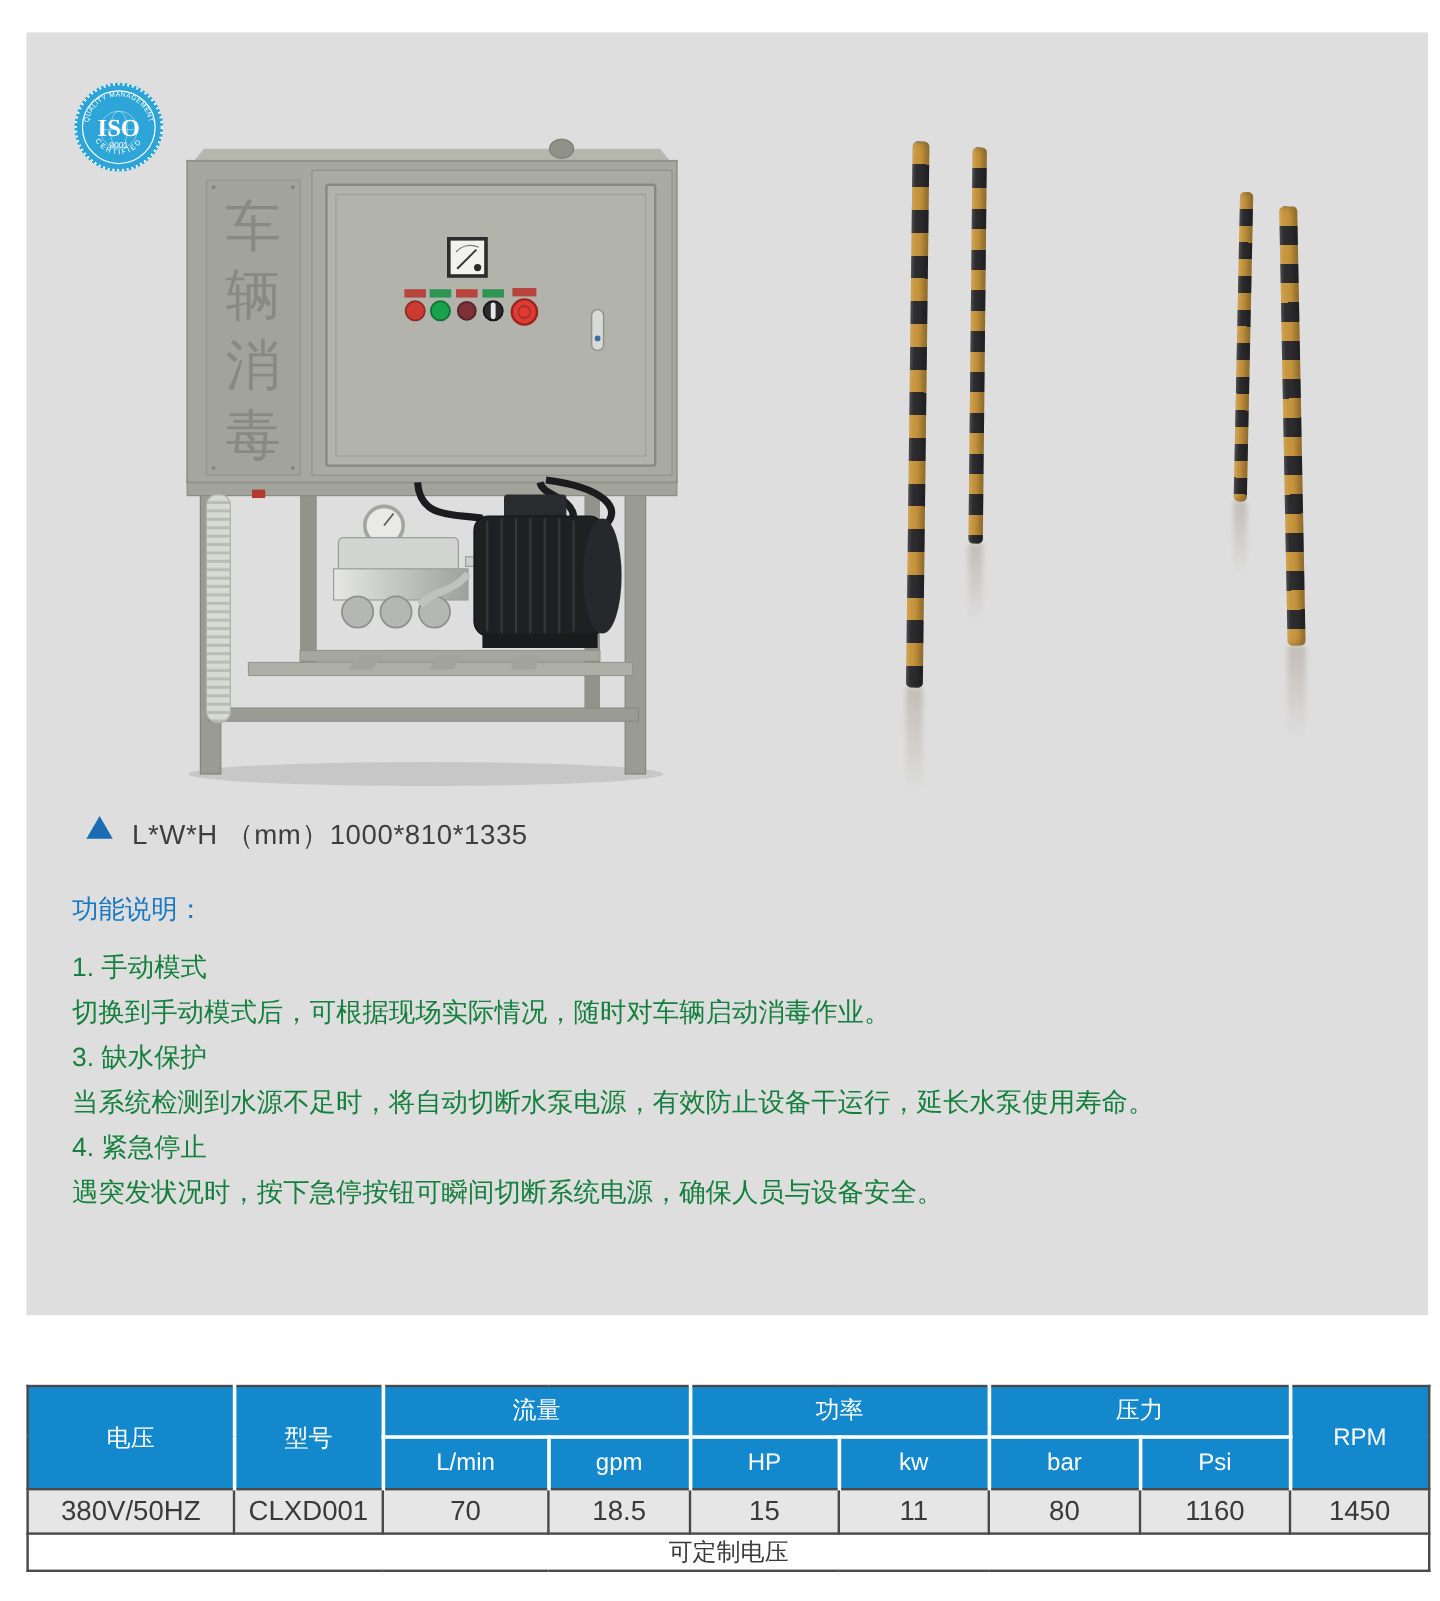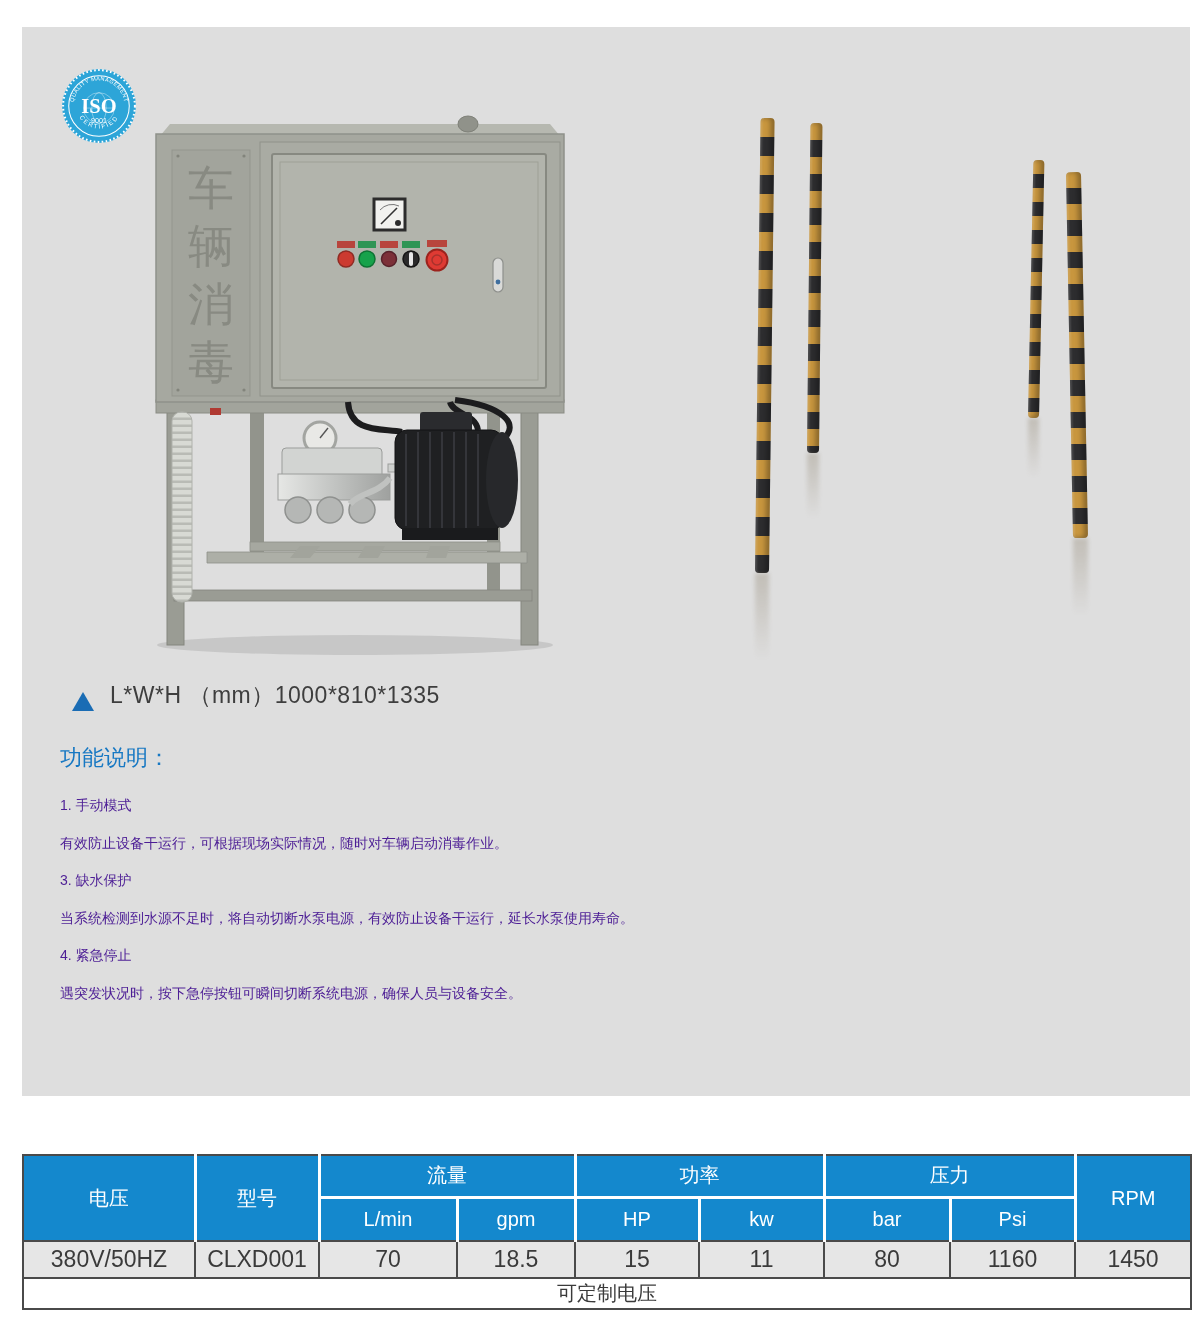--- a/index.html
+++ b/index.html
@@ -36,29 +36,29 @@
   .pr1 { left:733px; top:546px; width:14px; height:88px;
     background:linear-gradient(180deg,rgba(118,104,78,.6),rgba(160,160,160,0)); }
   .pr2 { left:785px; top:426px; width:12px; height:66px;
     background:linear-gradient(180deg,rgba(118,104,78,.6),rgba(160,160,160,0)); }
   .pr3 { left:1006px; top:391px; width:11px; height:60px;
     background:linear-gradient(180deg,rgba(118,104,78,.6),rgba(160,160,160,0)); }
   .pr4 { left:1051px; top:511px; width:15px; height:78px;
     background:linear-gradient(180deg,rgba(118,104,78,.6),rgba(160,160,160,0)); }
 
   
-  .dims-row { position:absolute; left:50px; top:653px; display:flex; align-items:flex-end; }
+  .dims-row { position:absolute; left:50px; top:653px; display:flex; align-items:flex-start; }
   .tri { width:0; height:0; border-left:11px solid transparent; border-right:11px solid transparent;
          border-bottom:19px solid #1a6cb4; margin-right:16px; }
   .dims-text { font-size:23px; color:#3e3e3e; letter-spacing:.5px; }
 
   
   .features { position:absolute; left:38px; top:716px; width:1100px; }
   .features-heading { font-size:22px; color:#1778c3; margin-bottom:14px; }
-  .feature-line { font-size:14px; color:#4c1d95; line-height:37.5px; white-space:nowrap; }
+  .feature-line { font-size:22px; color:#15803d; line-height:37.5px; white-space:nowrap; }
 
   
   table.spec { position:absolute; left:22px; top:1154px; width:1168px;
     border-collapse:collapse; table-layout:fixed; text-align:center; }
   table.spec th { background:#1488cd; color:#fff; font-weight:normal; font-size:20px;
     border:3px solid #fff; padding:0; }
   table.spec tr.h1 th { height:42px; border-top:2px solid #4a4a4a; }
   table.spec tr.h1 th:first-child { border-left:2px solid #4a4a4a; }
   table.spec tr.h1 th:last-child  { border-right:2px solid #4a4a4a; }
   table.spec tr.h1 th[rowspan]    { border-bottom:2px solid #4a4a4a; }
@@ -222,21 +222,21 @@
     <div class="pole-reflection pr4"></div>
 
     <div class="dims-row">
       <span class="tri"></span>
       <span class="dims-text">L*W*H （mm）1000*810*1335</span>
     </div>
 
     <div class="features">
       <div class="features-heading">功能说明：</div>
       <div class="feature-line">1. 手动模式</div>
-      <div class="feature-line">有效防止设备干运行，可根据现场实际情况，随时对车辆启动消毒作业。</div>
+      <div class="feature-line">切换到手动模式后，可根据现场实际情况，随时对车辆启动消毒作业。</div>
       <div class="feature-line">3. 缺水保护</div>
       <div class="feature-line">当系统检测到水源不足时，将自动切断水泵电源，有效防止设备干运行，延长水泵使用寿命。</div>
       <div class="feature-line">4. 紧急停止</div>
       <div class="feature-line">遇突发状况时，按下急停按钮可瞬间切断系统电源，确保人员与设备安全。</div>
     </div>
   </div>
 
   <table class="spec">
     <colgroup>
       <col style="width:172px">

